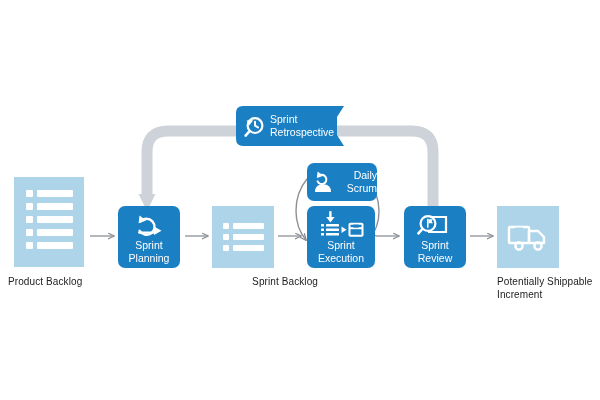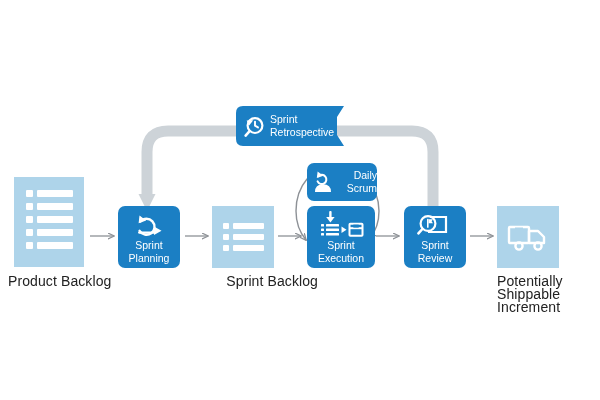--- a/index.html
+++ b/index.html
@@ -29,21 +29,21 @@
     position: absolute;
   }
   .artifact-box {
     background: #aed4ea;
     position: absolute;
     left: 0;
     top: 0;
   }
   .artifact-label {
     position: absolute;
-    font-size: 14px;
+    font-size: 10px;
     color: #222222;
     line-height: 13px;
     letter-spacing: 0.1px;
     white-space: pre-line;
   }
   
   .process {
     position: absolute;
     background: #1b7fc4;
     border-radius: 7px;

